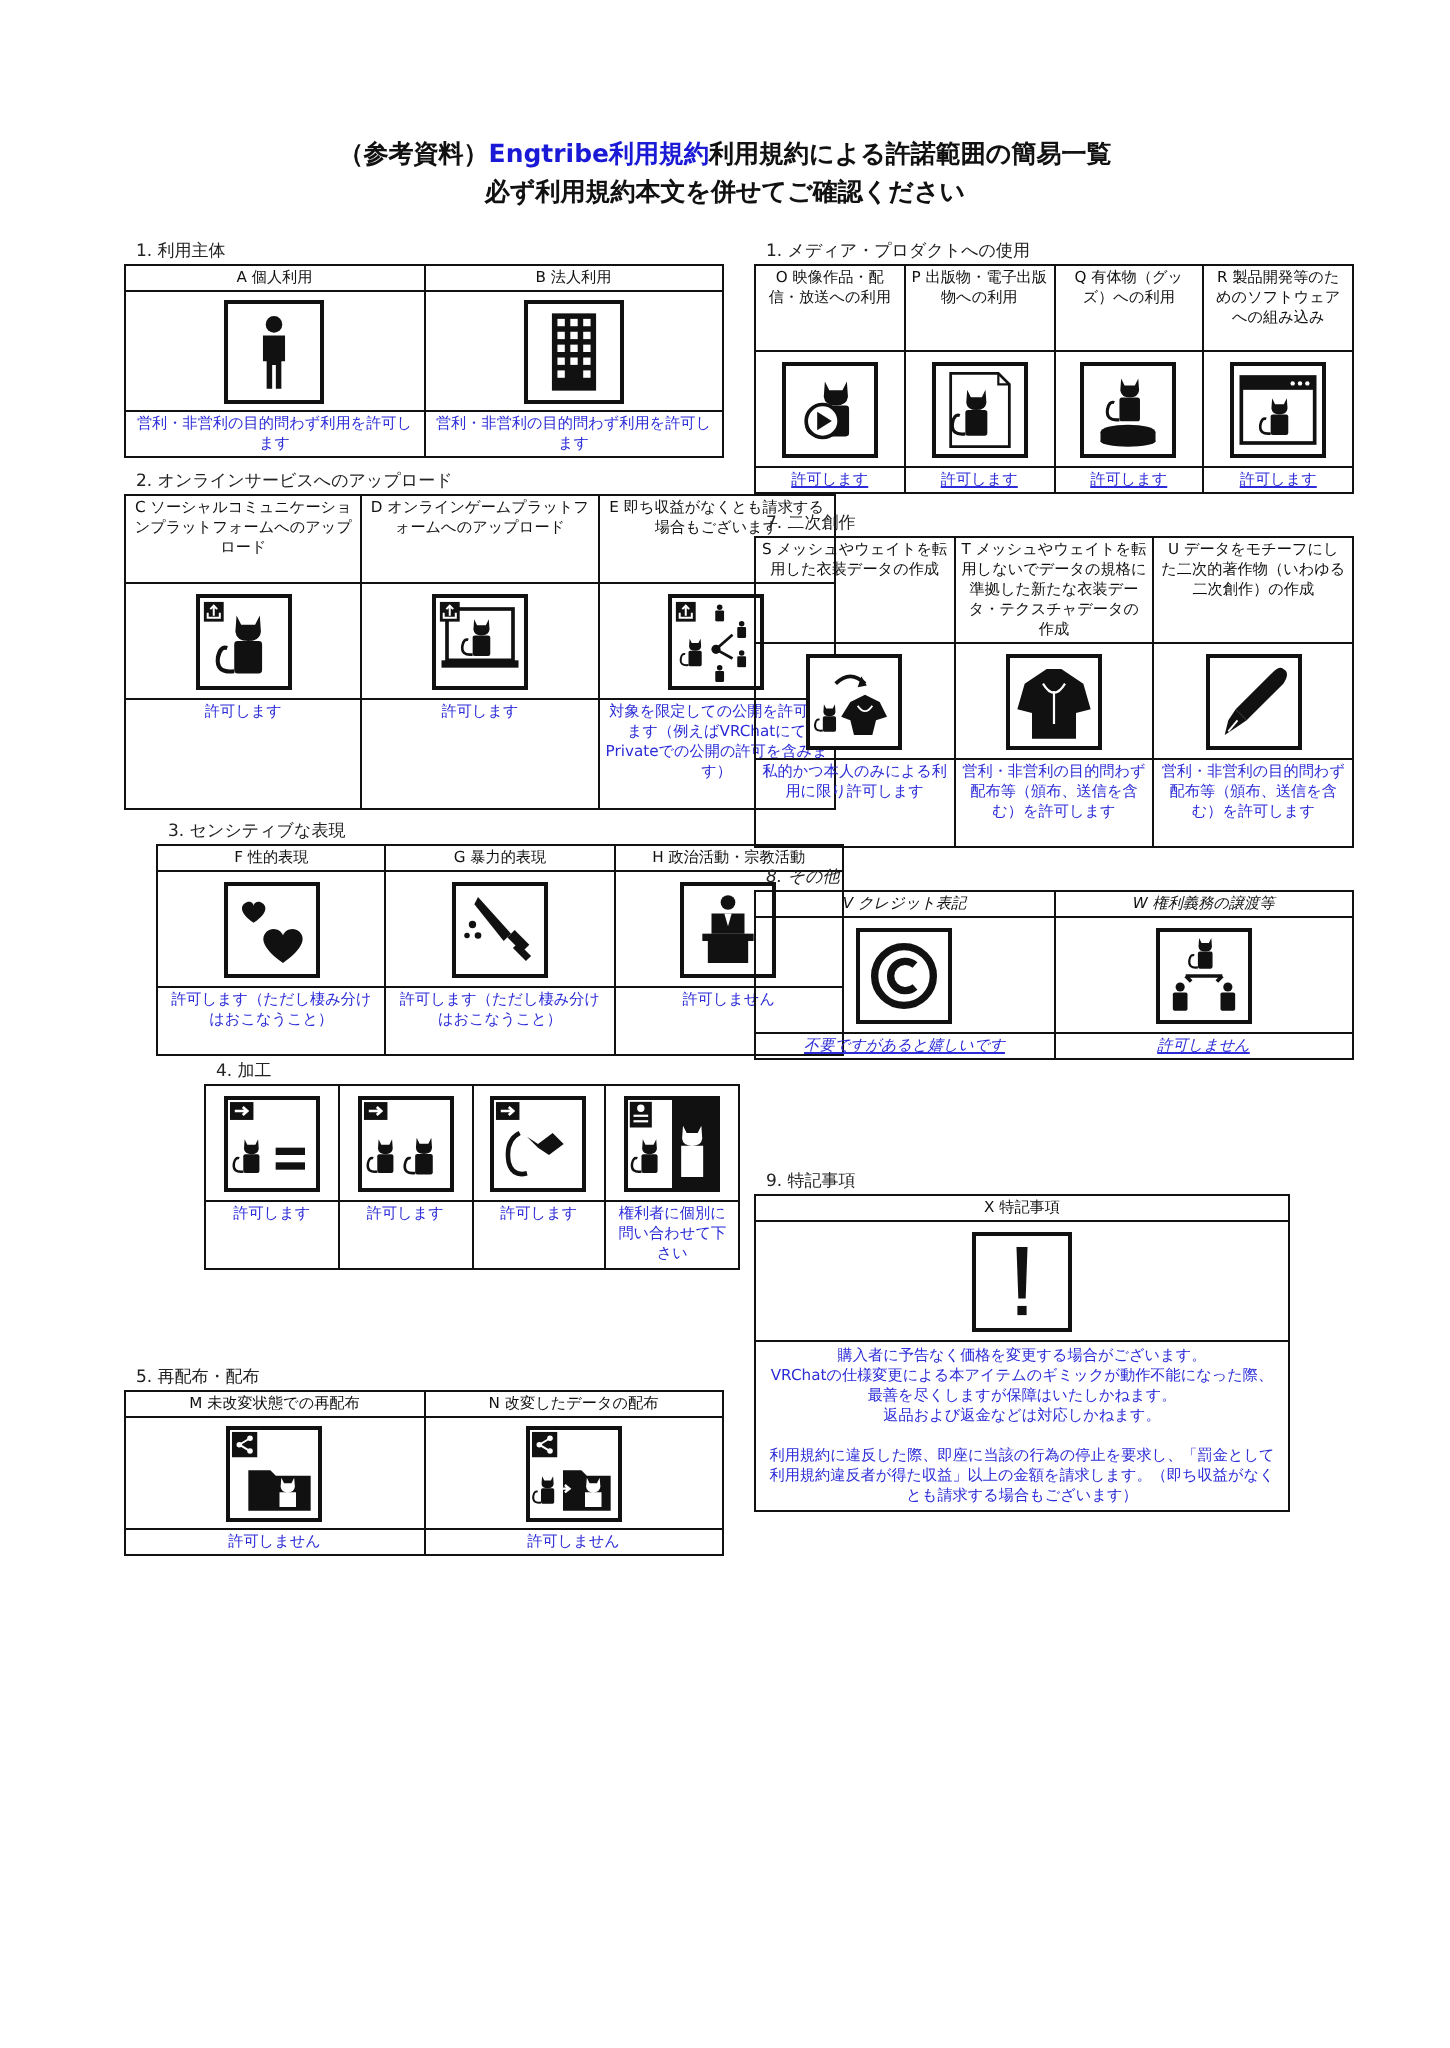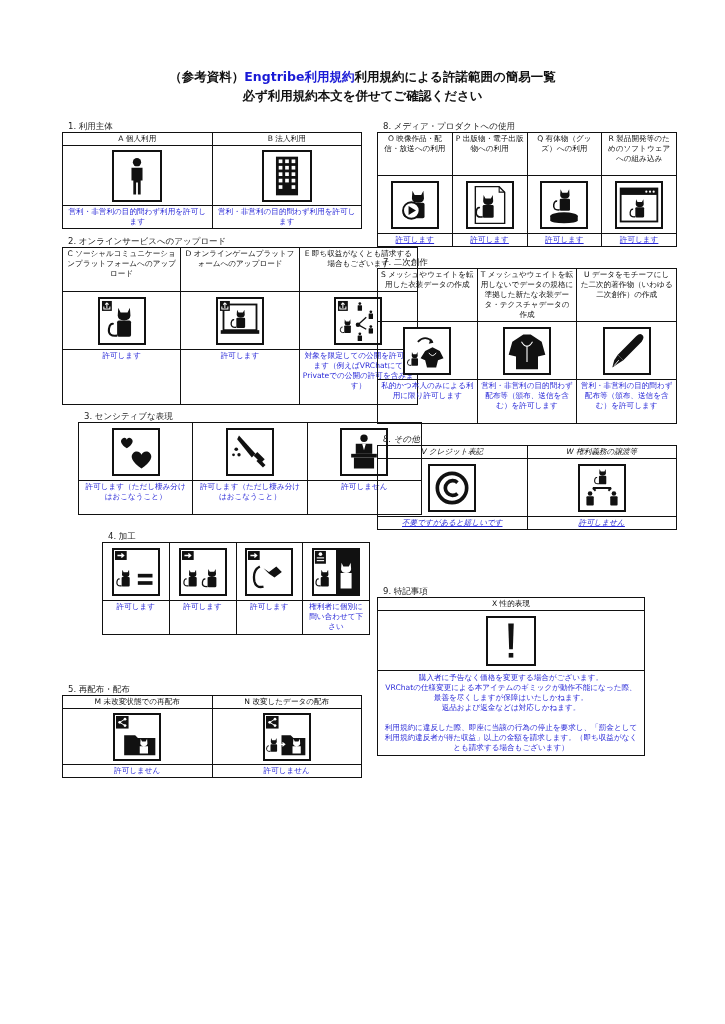--- a/index.html
+++ b/index.html
@@ -151,20 +151,25 @@
       <td class="ft">対象を限定しての公開を許可します（例えばVRChatにてPrivateでの公開の許可を含みます）</td>
     </tr>
   </tbody>
     </table>
 </div>
 
 <div class="section" style="left:62px; top:410px; width:360px;padding-left:16px;">
   <div class="sec-label">3. センシティブな表現</div>
   <table class="grid">
     <tbody>
+        <tr>
+      <td class="hd">F 性的表現</td>
+      <td class="hd">G 暴力的表現</td>
+      <td class="hd">H 政治活動・宗教活動</td>
+    </tr>
     <tr style="height:58px">
       <td class="ic"><span class="iconbox" style="width:48px;height:48px;">
         <svg viewBox="0 0 48 48">
                 <path d="M14 20 C8 16 6 12 9 9.5 C11.5 7.5 14 9 14 11 C14 9 16.5 7.5 19 9.5 C22 12 20 16 14 20 Z" fill="#111"></path>
           <path d="M30 42 C20 35 17 29 21 25 C24.5 22 29 24 30 27 C31 24 35.5 22 39 25 C43 29 40 35 30 42 Z" fill="#111"></path>
               </svg></span></td>
       <td class="ic"><span class="iconbox" style="width:48px;height:48px;">
         <svg viewBox="0 0 48 48">
                 <path d="M12 6 L30 26 L26 30 L10 10 Z" fill="#111"></path>
                 <path d="M28 28 L36 36 L40 32 L32 24" fill="#111"></path>
@@ -262,21 +267,21 @@
     </tr>
     <tr>
       <td class="ft">許可しません</td>
       <td class="ft">許可しません</td>
     </tr>
   </tbody>
     </table>
 </div>
 
 <div class="section" style="left:377px; top:120px; width:300px;">
-  <div class="sec-label">8. メディア・プロダクトへの使用</div>
+  <div class="sec-label">1. メディア・プロダクトへの使用</div>
   <table class="grid">
     <tbody>
         <tr style="height:43px">
       <td class="hd">O 映像作品・配信・放送への利用</td>
       <td class="hd">P 出版物・電子出版物への利用</td>
       <td class="hd">Q 有体物（グッズ）への利用</td>
       <td class="hd">R 製品開発等のためのソフトウェアへの組み込み</td>
     </tr>
     <tr style="height:58px">
       <td class="ic"><span class="iconbox" style="width:48px;height:48px;">
@@ -385,21 +390,21 @@
     </tr>
   </tbody>
     </table>
 </div>
 
 <div class="section" style="left:377px; top:537px; width:268px;margin-top:48px;">
   <div class="sec-label">9. 特記事項</div>
   <table class="grid">
     <tbody>
         <tr>
-      <td class="hd">X 性的表現</td>
+      <td class="hd">X 特記事項</td>
     </tr>
     <tr style="height:60px">
       <td class="ic"><span class="iconbox" style="width:50px;height:50px;">
         <svg viewBox="0 0 50 50">
                 <path d="M22 6 H28 L27 34 H23 Z" fill="#111"></path>
                 <rect x="22.5" y="38" width="5" height="5" fill="#111"></rect>
               </svg></span></td>
     </tr>
     <tr>
       <td class="notes">

